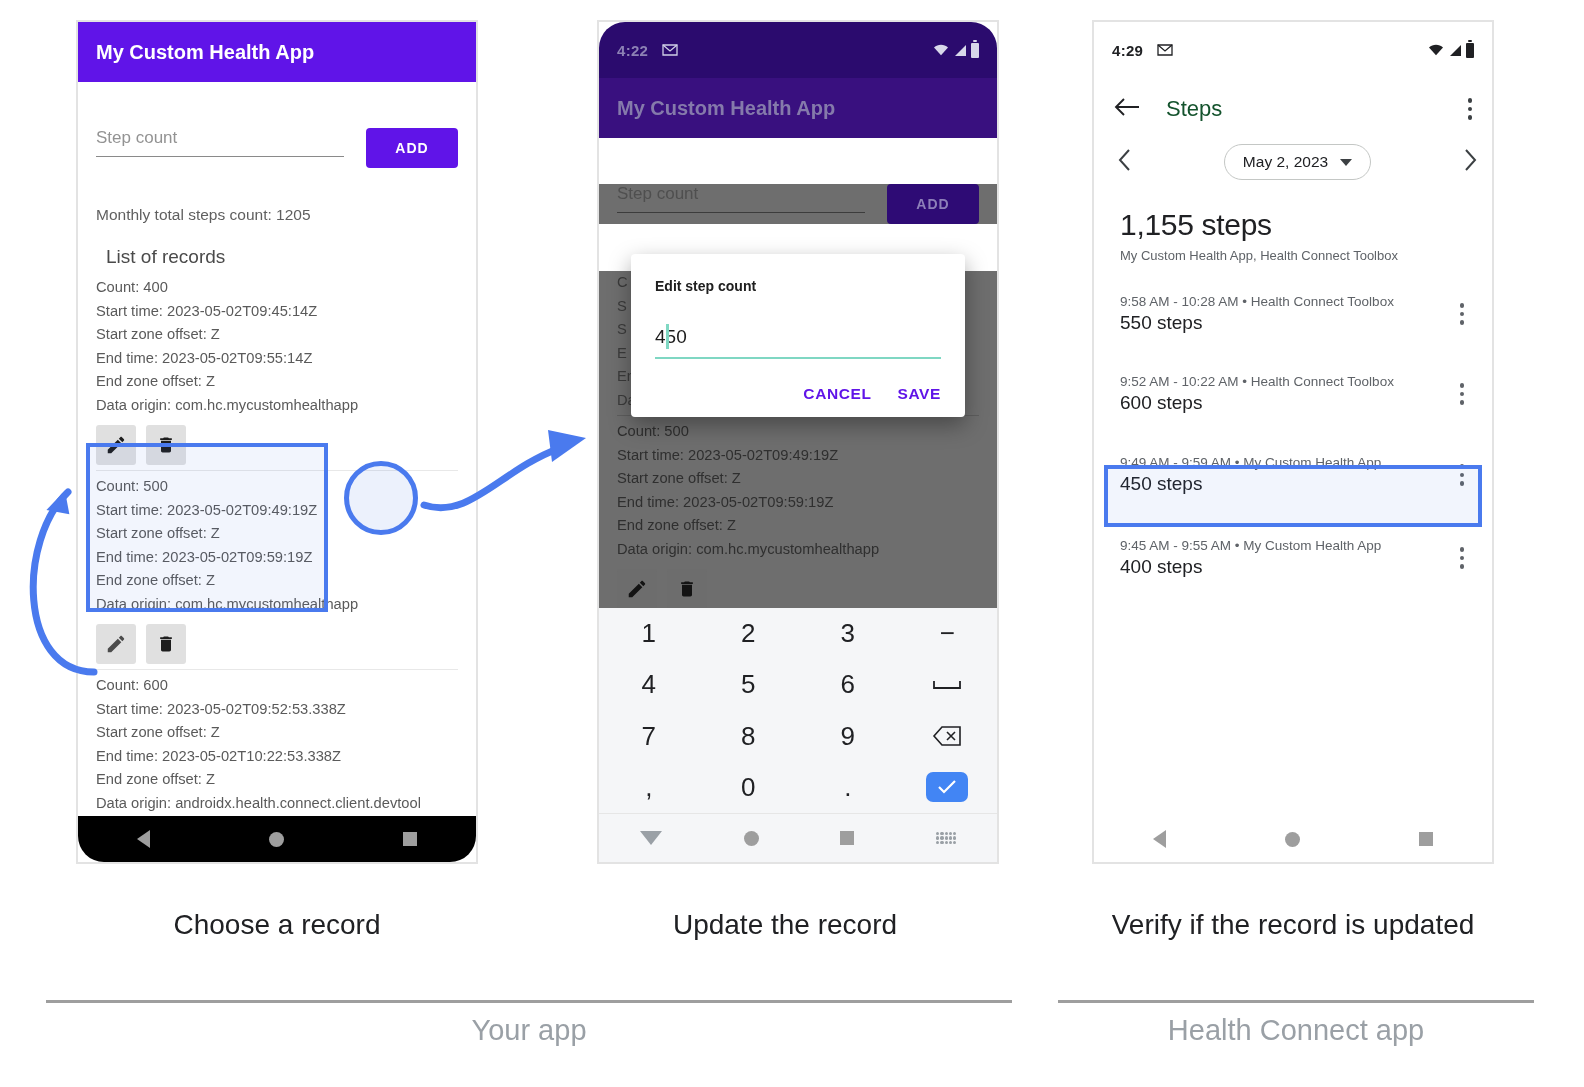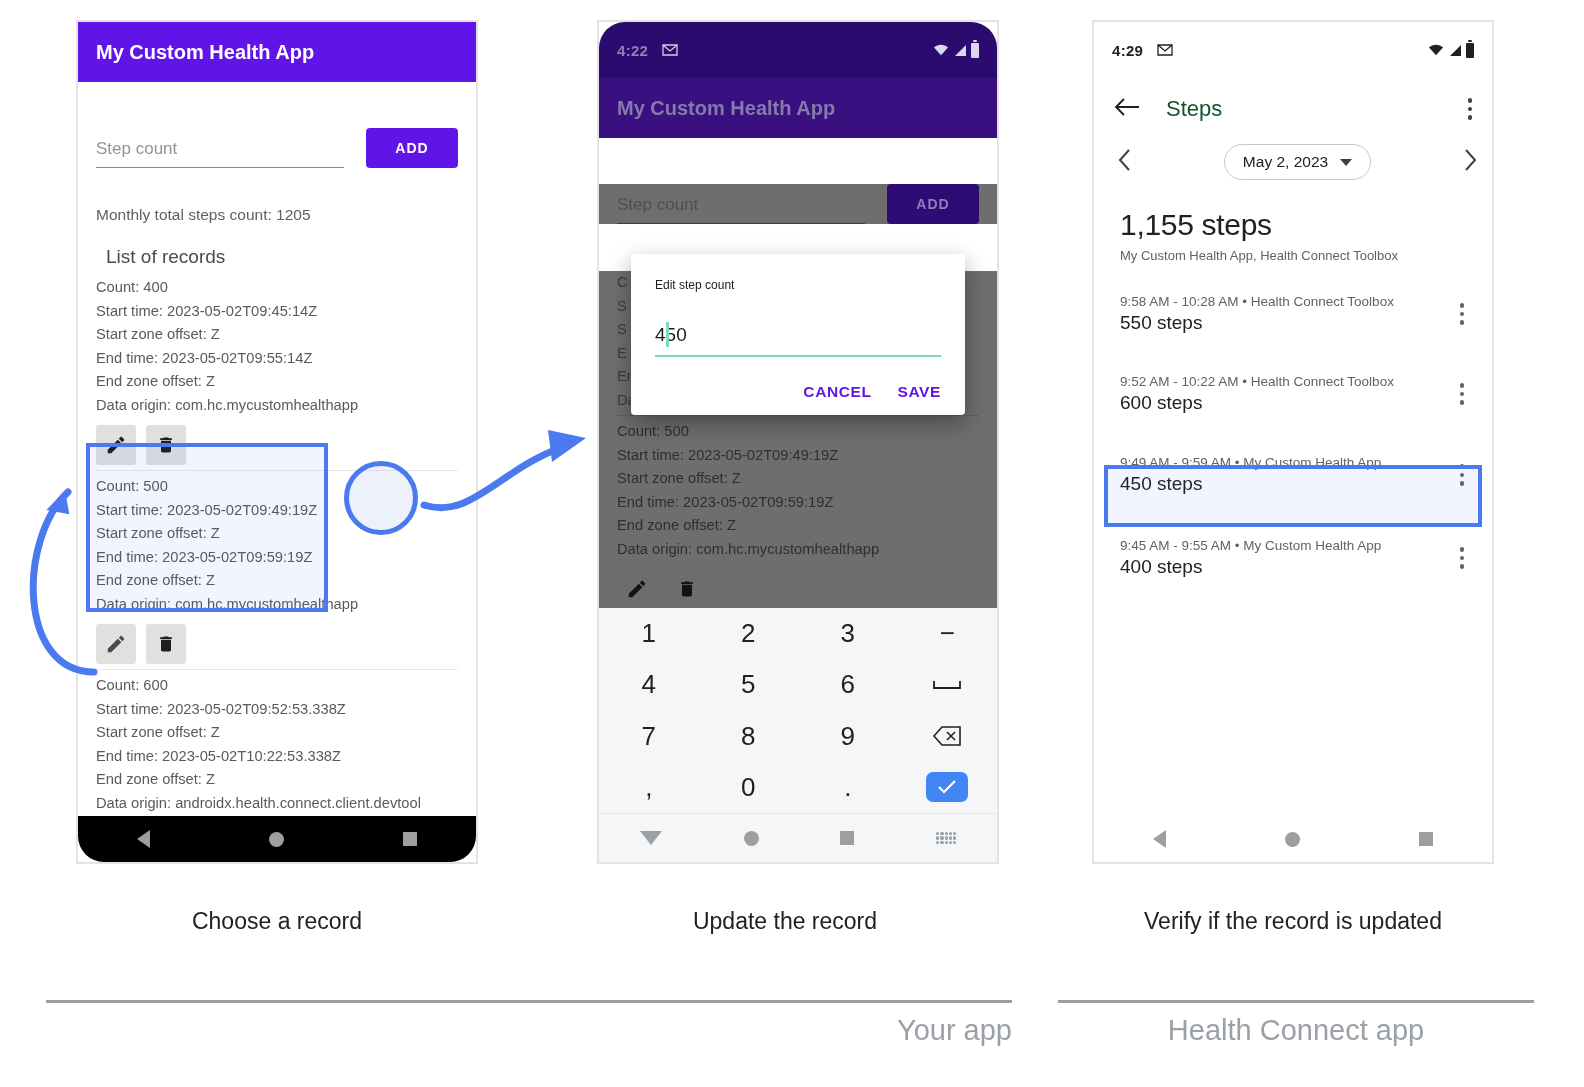--- a/index.html
+++ b/index.html
@@ -50,21 +50,21 @@
   .appbar{
     height:60px;display:flex;align-items:center;
     padding:0 18px;box-sizing:border-box;
     font-size:20px;font-weight:bold;
   }
   .ab-bright{background:#6014e8;color:#ffffff;}
   .ab-dim{background:#39107f;color:#857aab;}
 
   
   .appbody{padding:0 18px;box-sizing:border-box;}
-  .inputrow{display:flex;align-items:flex-end;margin-top:46px;}
+  .inputrow{display:flex;margin-top:46px;}
   .tf{flex:1;margin-right:22px;}
   .tf-label{font-size:17px;color:#939393;padding-bottom:8px;}
   .tf-line{height:1px;background:#8a8a8a;}
   .addbtn{
     width:92px;height:40px;border-radius:4px;
     display:flex;align-items:center;justify-content:center;
     font-size:14px;font-weight:bold;letter-spacing:1.1px;
     color:#ffffff;background:#6014e8;
   }
   .addbtn.dim{background:#2e0b75;color:#8d7fb9;}
@@ -99,21 +99,21 @@
   .navbar.white{background:#ffffff;}
   .nv-back{width:0;height:0;border-top:9px solid transparent;border-bottom:9px solid transparent;border-right:13px solid #9e9e9e;}
   .nv-home{width:15px;height:15px;border-radius:50%;background:#9e9e9e;}
   .nv-recent{width:14px;height:14px;background:#9e9e9e;}
   .dialog{
     position:absolute;left:32px;right:32px;top:232px;
     background:#ffffff;border-radius:4px;
     padding:24px 24px 14px 24px;box-sizing:border-box;
     box-shadow:0 8px 22px rgba(0,0,0,.35);
   }
-  .dlg-title{font-size:12px;font-weight:normal;color:#202020;}
+  .dlg-title{font-size:14px;font-weight:bold;color:#202020;}
   .dlg-field{margin-top:32px;position:relative;}
   .dlg-value{font-size:19px;color:#1c1c1c;position:relative;display:inline-block;}
   .caret{position:absolute;left:11px;top:-2px;width:2.5px;height:25px;background:#80d8c3;}
   .dlg-underline{margin-top:9px;height:2px;background:#7fd7c3;}
   .dlg-actions{margin-top:26px;display:flex;justify-content:flex-end;gap:26px;}
   .dlg-btn{font-size:15.5px;font-weight:bold;letter-spacing:.6px;color:#6014e8;}
 
   
   .keyboard{
     position:absolute;left:0;right:0;bottom:0;height:254px;background:#f5f6f8;
@@ -158,21 +158,21 @@
     box-sizing:border-box;display:flex;align-items:center;justify-content:center;
     font-size:21px;color:#111111;
   }
   .circle{
     position:absolute;border:5px solid #4a7aee;border-radius:50%;
     background:rgba(66,115,230,0.10);box-sizing:border-box;
   }
   svg.overlay{position:absolute;left:0;top:0;width:1584px;height:1087px;pointer-events:none;}
 
   
-  .caption{position:absolute;text-align:center;font-size:23px;color:#202124;line-height:1.42;}
+  .caption{position:absolute;text-align:center;font-size:28px;color:#202124;line-height:1.42;}
   .rule{position:absolute;height:3px;background:#9e9e9e;}
   .footlabel{position:absolute;text-align:center;font-size:29px;color:#9aa0a6;}
 </style>
 </head>
 <body>
 
 <div class="stage">
 
   <div class="phone" id="phone1">
     <div class="screen">
@@ -545,16 +545,16 @@
     <polygon points="586,438 548,430 552,462" fill="#4a7aee"></polygon>
   </svg>
 
   <div class="caption" style="left:76px;top:905px;width:402px;">Choose a record</div>
   <div class="caption" style="left:584px;top:905px;width:402px;">Update the record</div>
   <div class="caption" style="left:1092px;top:905px;width:402px;">Verify if the record is updated</div>
 
   <div class="rule" style="left:46px;top:1000px;width:966px;"></div>
   <div class="rule" style="left:1058px;top:1000px;width:476px;"></div>
 
-  <div class="footlabel" style="left:46px;top:1014px;width:966px;text-align:right;">Your app</div>
+  <div class="footlabel" style="left:46px;top:1014px;width:966px;">Your app</div>
   <div class="footlabel" style="left:1058px;top:1014px;width:476px;">Health Connect app</div>
 
 </div>
 
 </body></html>

